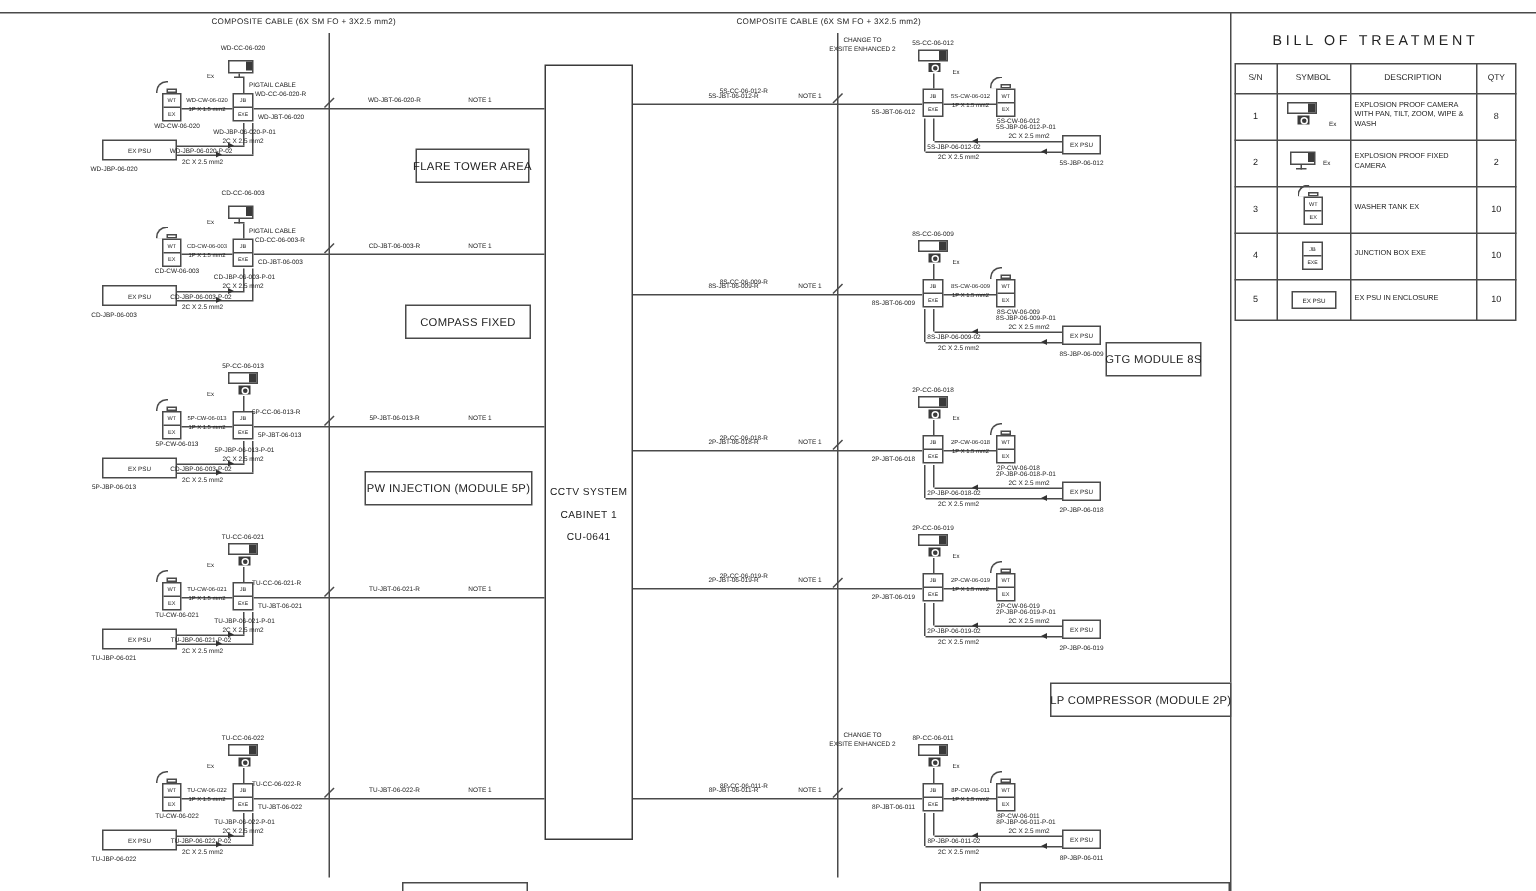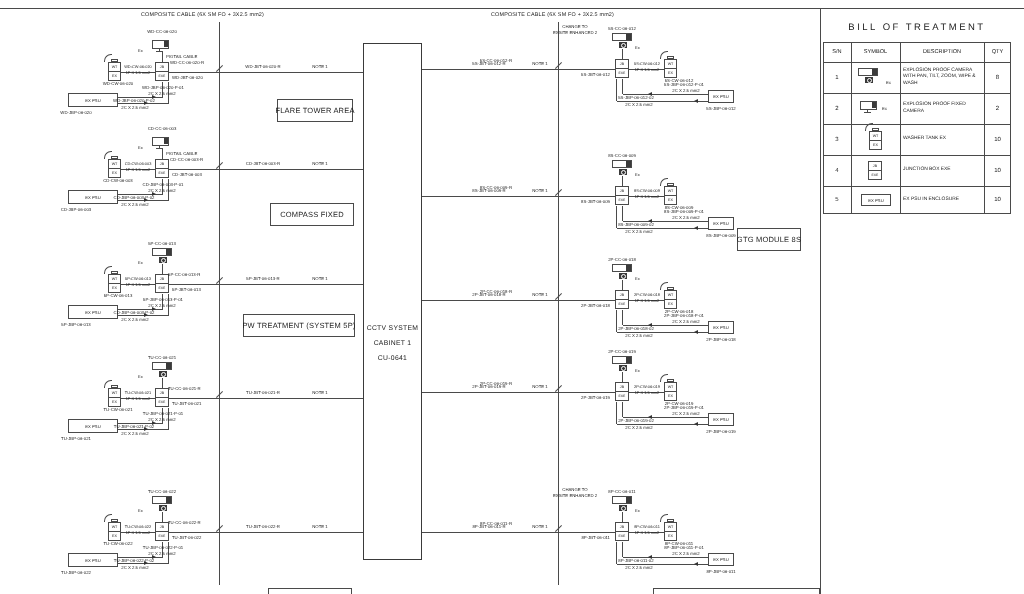--- a/index.html
+++ b/index.html
@@ -148,21 +148,21 @@
     <div class="wire" style="left: 168px; top: 294px; width: 1px; height: 21px;"></div>
     <div class="wire" style="left: 118px; top: 315px; width: 51px; height: 1px;"></div>
     <div class="abs" style="left: 68px; top: 305px; width: 50px; height: 14px; border: 1px solid rgb(74, 74, 74); background: rgb(255, 255, 255); box-sizing: border-box; display: flex; align-items: center; justify-content: center; font-size: 4.2px;">EX PSU</div>
     <div class="t" style="left: 46px; top: 322px; width: 60px; text-align: center;">5P-JBP-06-013</div>
     <div class="t" style="left: 134px; top: 297px; width: 58px; text-align: center;">5P-JBP-06-013-P-01</div>
     <div class="t" style="left: 140px; top: 303px; width: 44px; text-align: center;">2C X 2.5 mm2</div>
     <div class="t" style="left: 108px; top: 310px; width: 52px; text-align: center;">CD-JBP-06-003-P-02</div>
     <div class="t" style="left: 114px; top: 317px; width: 42px; text-align: center;">2C X 2.5 mm2</div>
     <div class="abs" style="left: 152px; top: 307px; width: 0px; height: 0px; border-top: 2px solid transparent; border-bottom: 2px solid transparent; border-left: 4px solid rgb(51, 51, 51); background: none;"></div>
     <div class="abs" style="left: 144px; top: 313px; width: 0px; height: 0px; border-top: 2px solid transparent; border-bottom: 2px solid transparent; border-left: 4px solid rgb(51, 51, 51); background: none;"></div>
-    <div class="abs" style="left: 243px; top: 314px; width: 112px; height: 23px; border: 1px solid rgb(74, 74, 74); background: rgb(255, 255, 255); box-sizing: border-box; display: flex; align-items: center; justify-content: center; font-size: 7.5px; letter-spacing: 0.2px; white-space: nowrap;">PW TREATMENT (SYSTEM 5P)</div>
+    <div class="abs" style="left: 243px; top: 314px; width: 112px; height: 23px; border: 1px solid rgb(74, 74, 74); background: rgb(255, 255, 255); box-sizing: border-box; display: flex; align-items: center; justify-content: center; font-size: 7.5px; letter-spacing: 0.2px; white-space: nowrap;">PW INJECTION (MODULE 5P)</div>
     <div class="wire" style="left: 169px; top: 398px; width: 194px; height: 1px;"></div>
     <div class="abs" style="left: 215px; top: 394px; width: 9px; height: 1px; background: rgb(74, 74, 74); transform: rotate(-45deg);"></div>
     <div class="t" style="left: 226px; top: 390px; width: 74px; text-align: center;">TU-JBT-06-021-R</div>
     <div class="t" style="left: 300px; top: 390px; width: 40px; text-align: center;">NOTE 1</div>
     <div class="bx" style="left: 155px; top: 388px; width: 14px; height: 19px;"></div>
     <div class="wire" style="left: 156px; top: 397px; width: 12px; height: 1px;"></div>
     <div class="t" style="left: 155px; top: 391px; width: 14px; text-align: center; font-size: 3.7px;">JB</div>
     <div class="t" style="left: 155px; top: 400px; width: 14px; text-align: center; font-size: 3.4px;">EXE</div>
     <div class="t" style="left: 172px; top: 401px; width: 52px; text-align: left;">TU-JBT-06-021</div>
     <div class="wire" style="left: 162px; top: 378px; width: 1px; height: 10px;"></div>
@@ -387,20 +387,21 @@
     <div class="wire" style="left: 616px; top: 402px; width: 1px; height: 22px;"></div>
     <div class="wire" style="left: 617px; top: 424px; width: 91px; height: 1px;"></div>
     <div class="abs" style="left: 708px; top: 413px; width: 26px; height: 13px; border: 1px solid rgb(74, 74, 74); background: rgb(255, 255, 255); box-sizing: border-box; display: flex; align-items: center; justify-content: center; font-size: 4.2px;">EX PSU</div>
     <div class="t" style="left: 692px; top: 429px; width: 58px; text-align: center;">2P-JBP-06-019</div>
     <div class="t" style="left: 656px; top: 405px; width: 56px; text-align: center;">2P-JBP-06-019-P-01</div>
     <div class="t" style="left: 664px; top: 411px; width: 44px; text-align: center;">2C X 2.5 mm2</div>
     <div class="t" style="left: 610px; top: 418px; width: 52px; text-align: center;">2P-JBP-06-019-02</div>
     <div class="t" style="left: 618px; top: 425px; width: 42px; text-align: center;">2C X 2.5 mm2</div>
     <div class="abs" style="left: 648px; top: 415px; width: 0px; height: 0px; border-top: 2px solid transparent; border-bottom: 2px solid transparent; border-right: 4px solid rgb(51, 51, 51); background: none;"></div>
     <div class="abs" style="left: 694px; top: 422px; width: 0px; height: 0px; border-top: 2px solid transparent; border-bottom: 2px solid transparent; border-right: 4px solid rgb(51, 51, 51); background: none;"></div>
+    <div class="abs" style="left: 700px; top: 455px; width: 121px; height: 23px; border: 1px solid rgb(74, 74, 74); background: rgb(255, 255, 255); box-sizing: border-box; display: flex; align-items: center; justify-content: center; font-size: 7.5px; letter-spacing: 0.2px; white-space: nowrap;">LP COMPRESSOR (MODULE 2P)</div>
     <div class="wire" style="left: 422px; top: 532px; width: 193px; height: 1px;"></div>
     <div class="abs" style="left: 554px; top: 528px; width: 9px; height: 1px; background: rgb(74, 74, 74); transform: rotate(-45deg);"></div>
     <div class="t" style="left: 450px; top: 524px; width: 78px; text-align: center;">8P-JBT-06-011-R</div>
     <div class="t" style="left: 524px; top: 524px; width: 32px; text-align: center;">NOTE 1</div>
     <div class="bx" style="left: 615px; top: 522px; width: 14px; height: 19px;"></div>
     <div class="wire" style="left: 616px; top: 531px; width: 12px; height: 1px;"></div>
     <div class="t" style="left: 615px; top: 525px; width: 14px; text-align: center; font-size: 3.7px;">JB</div>
     <div class="t" style="left: 615px; top: 534px; width: 14px; text-align: center; font-size: 3.4px;">EXE</div>
     <div class="t" style="left: 556px; top: 535px; width: 54px; text-align: right;">8P-JBT-06-011</div>
     <div class="wire" style="left: 622px; top: 512px; width: 1px; height: 10px;"></div>

